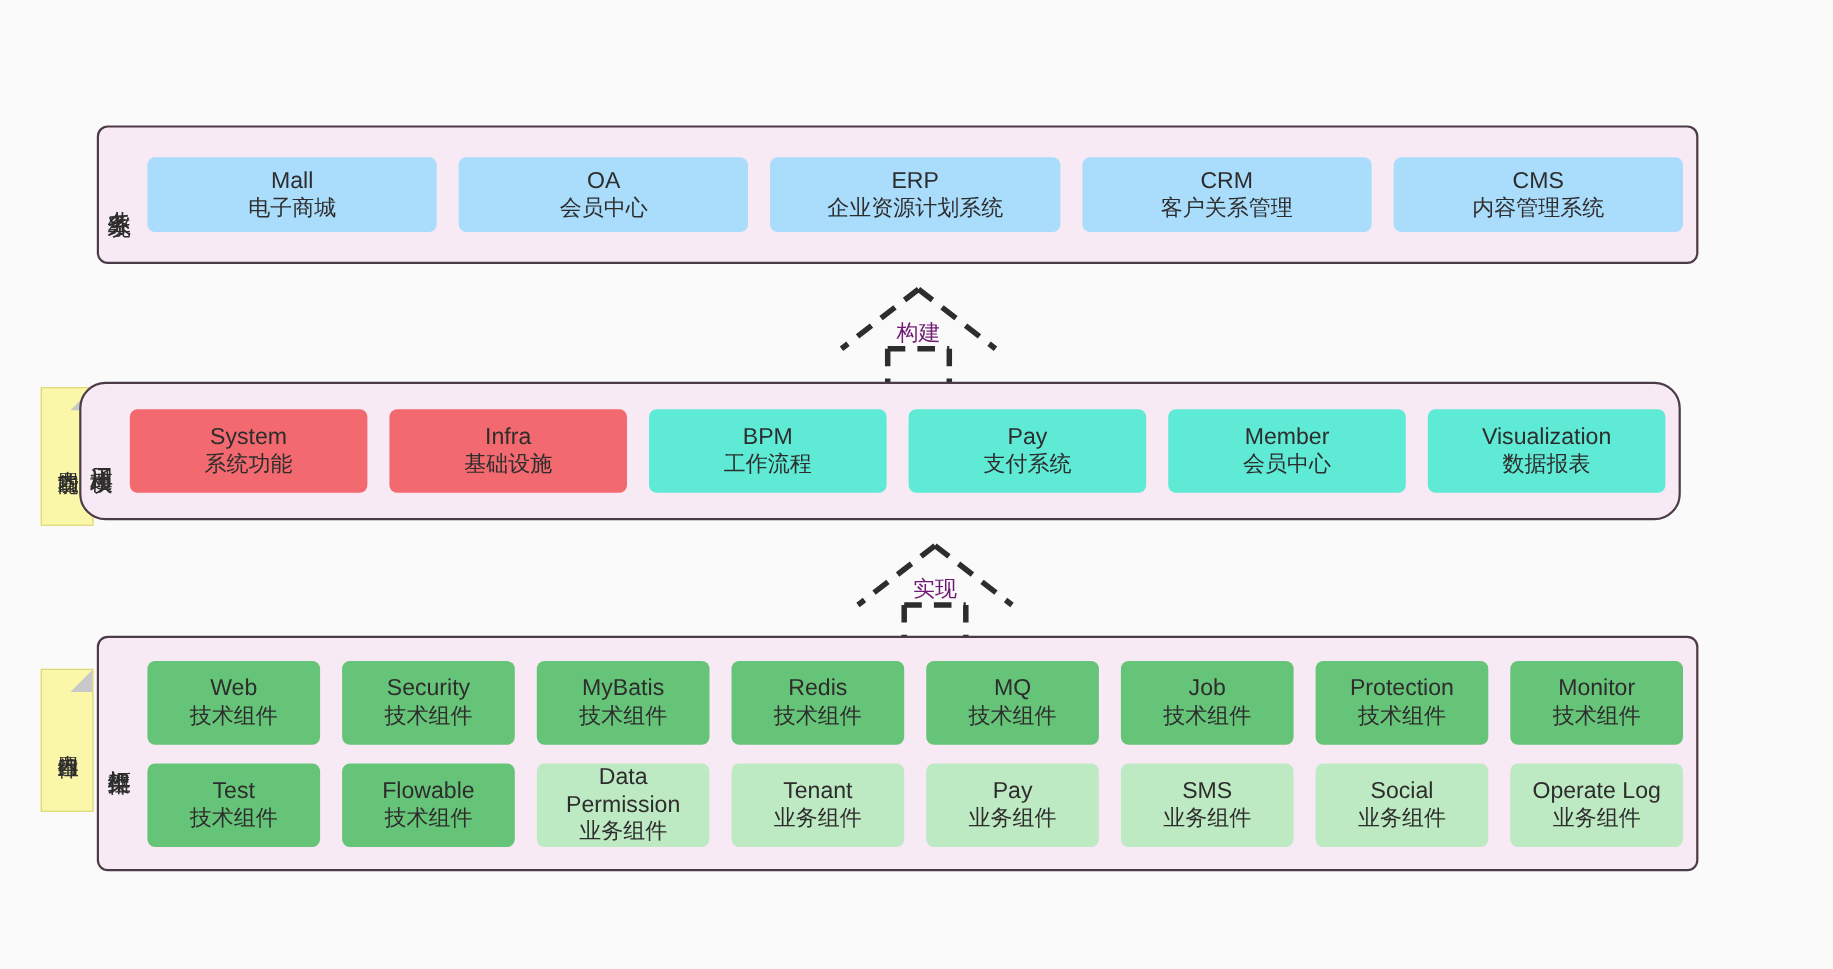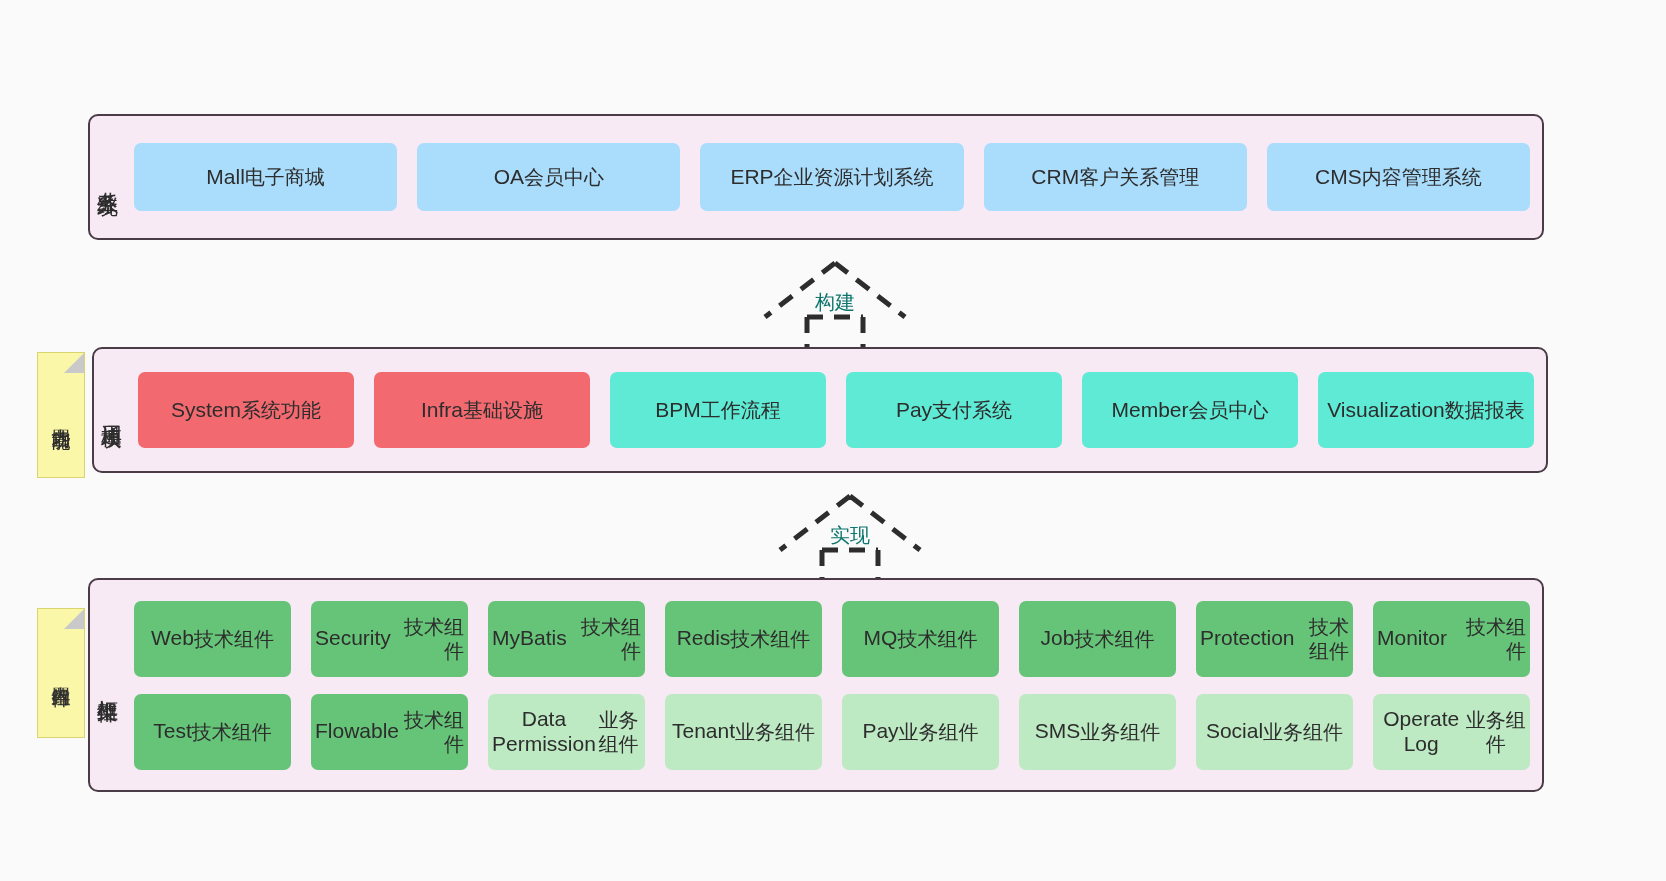--- a/index.html
+++ b/index.html
@@ -52,21 +52,21 @@
   }
   .row {
     display: flex;
     gap: 20px;
   }
   .cell {
     flex: 1 1 0;
     min-width: 0;
     border-radius: 7px;
     display: flex;
-    flex-direction: row;
+    flex-direction: column;
     align-items: center;
     justify-content: center;
     text-align: center;
     padding: 6px 4px;
     box-sizing: border-box;
   }
   .cell .t1 {
     font-size: 21px;
     line-height: 1.16;
     white-space: normal;
@@ -78,21 +78,21 @@
 
   
   .c-blue       { background: #aadcfb; }
   .c-red        { background: #f2696f; }
   .c-pink       { background: #5eead4; }
   .c-green      { background: #66c478; text-align: right; }
   .c-lightgreen { background: #bde9c3; }
 
   
   #layer-business { left: 88px;  top: 114px; width: 1456px; height: 126px; }
-  #layer-common   { left: 92px;  top: 347px; width: 1456px; height: 126px; }
+  #layer-common   { left: 72px;  top: 347px; width: 1456px; height: 126px; border-radius: 24px; }
   #layer-frame    { left: 88px;  top: 578px; width: 1456px; height: 214px; }
 
   #layer-business .cell { height: 68px; }
   #layer-common   .cell { height: 76px; }
   #layer-frame    .cell { height: 76px; }
 
   
   .note {
     position: absolute;
     width: 48px;
@@ -128,21 +128,21 @@
     width: 180px;
     height: 110px;
   }
   .connector svg { display: block; }
   .connector .lbl {
     position: absolute;
     left: 50%;
     transform: translateX(-50%);
     top: 34px;
     font-size: 20px;
-    color: #0f766e;
+    color: #701a75;
     background: transparent;
     padding: 0 3px;
     white-space: nowrap;
   }
   #conn-build   { left: 745px; top: 255px; }
   #conn-realize { left: 760px; top: 488px; }
 </style>
 </head>
 <body>
 

